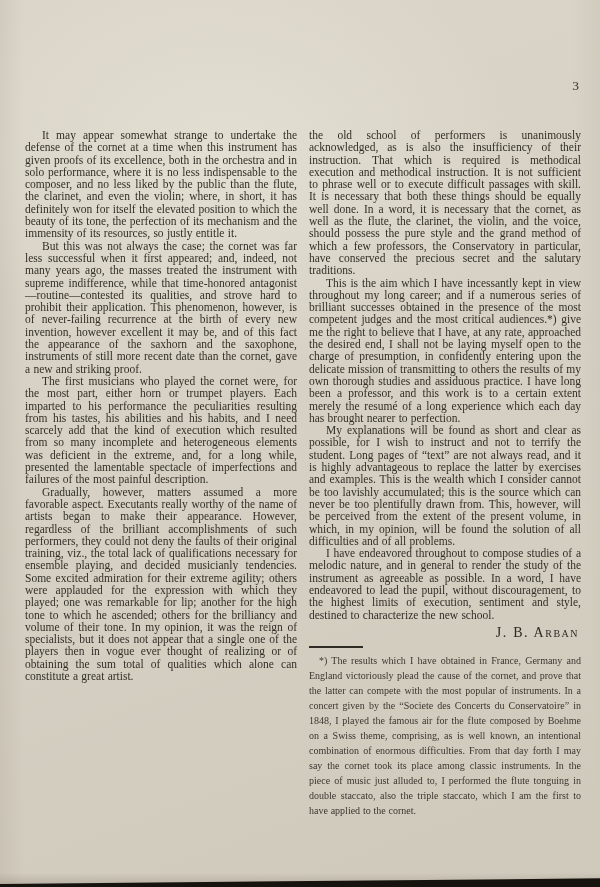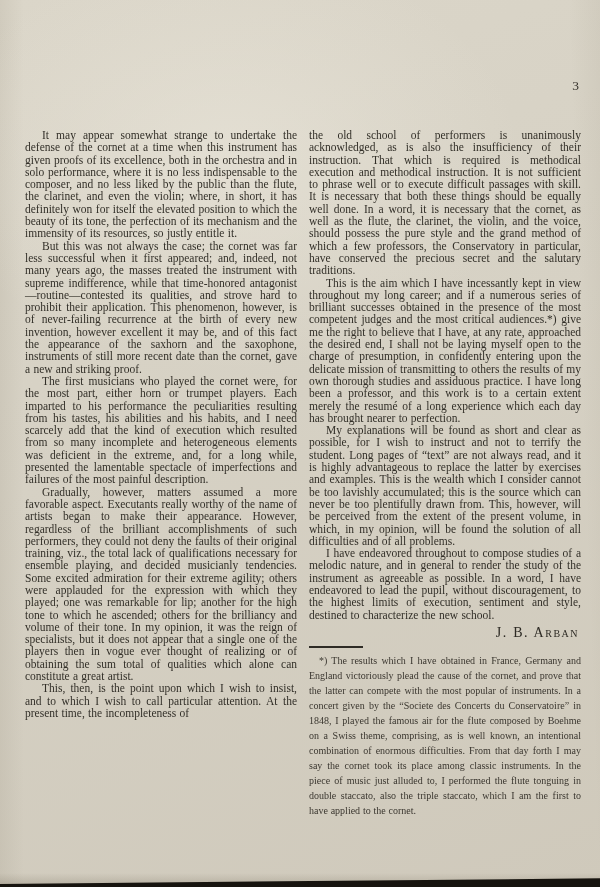--- a/index.html
+++ b/index.html
@@ -103,21 +103,20 @@
     <div class="page-number">3</div>
 
 
     <div class="columns">
 
       <div class="col">
         <p class="para first">It may appear somewhat strange to undertake the defense of the cornet at a time when this instrument has given proofs of its excellence, both in the orchestra and in solo performance, where it is no less indispensable to the composer, and no less liked by the public than the flute, the clarinet, and even the violin; where, in short, it has definitely won for itself the elevated position to which the beauty of its tone, the perfection of its mechanism and the immensity of its resources, so justly entitle it.</p>
         <p class="para">But this was not always the case; the cornet was far less successful when it first appeared; and, indeed, not many years ago, the masses treated the instrument with supreme indifference, while that time-honored antagonist—routine—contested its qualities, and strove hard to prohibit their application. This phenomenon, however, is of never-failing recurrence at the birth of every new invention, however excellent it may be, and of this fact the appearance of the saxhorn and the saxophone, instruments of still more recent date than the cornet, gave a new and striking proof.</p>
         <p class="para">The first musicians who played the cornet were, for the most part, either horn or trumpet players. Each imparted to his performance the peculiarities resulting from his tastes, his abilities and his habits, and I need scarcely add that the kind of execution which resulted from so many incomplete and heterogeneous elements was deficient in the extreme, and, for a long while, presented the lamentable spectacle of imperfections and failures of the most painful description.</p>
         <p class="para">Gradually, however, matters assumed a more favorable aspect. Executants really worthy of the name of artists began to make their appearance. However, regardless of the brilliant accomplishments of such performers, they could not deny the faults of their original training, viz., the total lack of qualifications necessary for ensemble playing, and decided musicianly tendencies. Some excited admiration for their extreme agility; others were applauded for the expression with which they played; one was remarkable for lip; another for the high tone to which he ascended; others for the brilliancy and volume of their tone. In my opinion, it was the reign of specialists, but it does not appear that a single one of the players then in vogue ever thought of realizing or of obtaining the sum total of qualities which alone can constitute a great artist.</p>
-        <p class="para">This, then, is the point upon which I wish to insist, and to which I wish to call particular attention. At the present time, the incompleteness of</p>
       </div>
 
       <div class="col">
         <p class="para first no-indent">the old school of performers is unanimously acknowledged, as is also the insufficiency of their instruction. That which is required is methodical execution and methodical instruction. It is not sufficient to phrase well or to execute difficult passages with skill. It is necessary that both these things should be equally well done. In a word, it is necessary that the cornet, as well as the flute, the clarinet, the violin, and the voice, should possess the pure style and the grand method of which a few professors, the Conservatory in particular, have conserved the precious secret and the salutary traditions.</p>
         <p class="para">This is the aim which I have incessantly kept in view throughout my long career; and if a numerous series of brilliant successes obtained in the presence of the most competent judges and the most critical audiences.*) give me the right to believe that I have, at any rate, approached the desired end, I shall not be laying myself open to the charge of presumption, in confidently entering upon the delicate mission of transmitting to others the results of my own thorough studies and assiduous practice. I have long been a professor, and this work is to a certain extent merely the resumé of a long experience which each day has brought nearer to perfection.</p>
         <p class="para">My explanations will be found as short and clear as possible, for I wish to instruct and not to terrify the student. Long pages of “text” are not always read, and it is highly advantageous to replace the latter by exercises and examples. This is the wealth which I consider cannot be too lavishly accumulated; this is the source which can never be too plentifully drawn from. This, however, will be perceived from the extent of the present volume, in which, in my opinion, will be found the solution of all difficulties and of all problems.</p>
         <p class="para">I have endeavored throughout to compose studies of a melodic nature, and in general to render the study of the instrument as agreeable as possible. In a word, I have endeavored to lead the pupil, without discouragement, to the highest limits of execution, sentiment and style, destined to characterize the new school.</p>
 
         <div class="signature">J. B. Arban</div>
 

